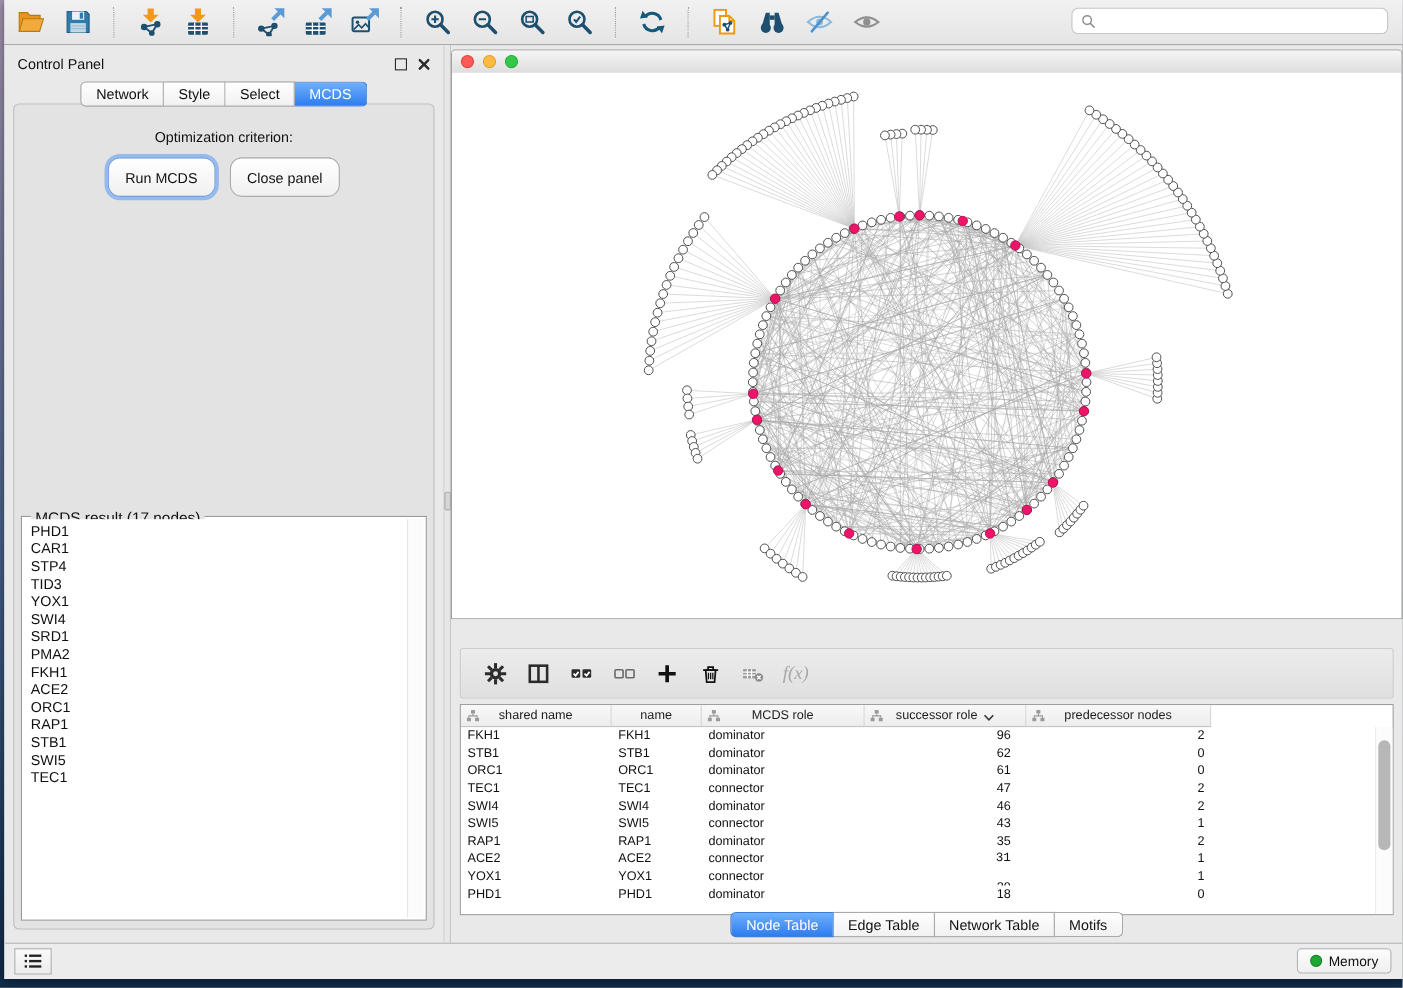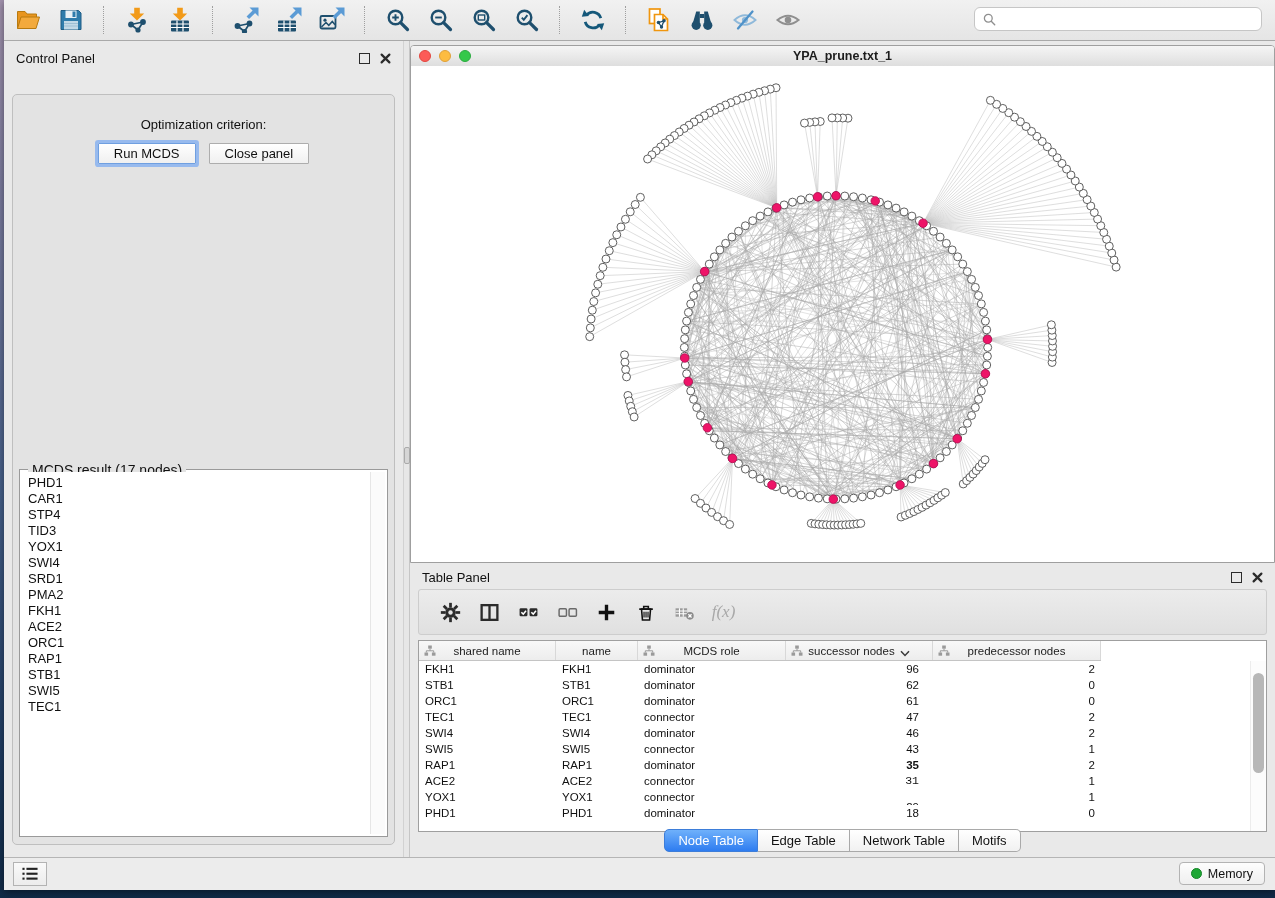--- a/index.html
+++ b/index.html
@@ -40,22 +40,22 @@
   .opt-label{margin-top:22px;text-align:center;font-size:13px;color:#111;}
   .dropdown{margin:9px auto 0;width:312px;height:23px;background:#fff;border:1px solid #b2b2b2;
     border-radius:5px;display:flex;align-items:center;box-shadow:0 1px 1px rgba(0,0,0,.1);box-sizing:border-box;}
   .dd-text{font-size:13px;color:#111;padding-left:9px;flex:1;white-space:nowrap;overflow:hidden;}
   .dd-stepper{width:19px;align-self:stretch;margin:-1px -1px -1px 0;
     background:linear-gradient(#6db0fc,#2e7cf0);border-radius:0 5px 5px 0;
     display:flex;flex-direction:column;align-items:center;justify-content:center;gap:3px;}
   .dd-stepper .up{width:0;height:0;border-left:3.5px solid transparent;border-right:3.5px solid transparent;border-bottom:4.5px solid #fff;}
   .dd-stepper .dn{width:0;height:0;border-left:3.5px solid transparent;border-right:3.5px solid transparent;border-top:4.5px solid #fff;}
   .btn-row{display:flex;justify-content:center;gap:13px;margin-top:11px;}
-  .mac-btn{font:13px "Liberation Sans",sans-serif;height:21px;padding:0 15px;color:#111;
-    background:linear-gradient(#ffffff,#f0f0f0);border:1px solid #adadad;border-radius:1px;}
+  .mac-btn{font:13px "Liberation Sans",sans-serif;height:36px;padding:0 15px;color:#111;
+    background:linear-gradient(#ffffff,#f0f0f0);border:1px solid #adadad;border-radius:11px;}
   .mac-btn.focus{box-shadow:0 0 0 3px rgba(110,165,245,.65);border-color:#6f9fe0;}
   .fieldset{position:absolute;left:6px;right:6px;top:374px;bottom:7px;border:1px solid #9a9a9a;background:#fff;}
   .legend{position:absolute;top:-8px;left:8px;background:#e3e3e3;padding:0 4px;font-size:14px;color:#111;}
   .result-list{position:absolute;top:2px;left:2px;right:17px;bottom:2px;background:#fff;
     overflow:hidden;font-size:13px;line-height:16px;padding:3px 0 0 6px;color:#111;}
   .result-item{height:16px;}
   .list-scroll{position:absolute;top:2px;bottom:2px;right:2px;width:14px;background:#fbfbfb;border-left:1px solid #e6e6e6;}
   
   .vsplit{position:absolute;left:399px;top:0;bottom:0;width:7px;background:#e7e7e7;
     border-left:1px solid #d2d2d2;border-right:1px solid #c6c6c6;box-sizing:border-box;}
@@ -292,20 +292,26 @@
           <span class="panel-title">Control Panel</span>
           <span class="win-btns">
             <span class="float-btn"></span>
             <span class="close-btn">
               <svg viewBox="0 0 11 11">
                 <path d="M1.6 1.6 L9.4 9.4 M9.4 1.6 L1.6 9.4" stroke="#2b2b2b" stroke-width="2.2" stroke-linecap="round"></path>
               </svg>
             </span>
           </span>
         </div>
+        <div class="seg-tabs">
+            <div class="seg-tab">Network</div>
+            <div class="seg-tab">Style</div>
+            <div class="seg-tab">Select</div>
+            <div class="seg-tab selected">MCDS</div>
+          </div>
         <div class="cp-box">
           <div class="opt-label">Optimization criterion:</div>
           <div class="btn-row">
             <button class="mac-btn focus">Run MCDS</button>
             <button class="mac-btn">Close panel</button>
           </div>
           <div class="fieldset">
             <span class="legend">MCDS result (17 nodes)</span>
             <div class="result-list">
                 <div class="result-item">PHD1</div>
@@ -333,21 +339,20 @@
         <div class="grip"></div>
       </div>
 
       <div class="right-side">
 
         <div class="net-window">
           <div class="net-titlebar">
             <span class="tl red"></span>
             <span class="tl yellow"></span>
             <span class="tl green"></span>
-            <span class="net-title">YPA_prune.txt_1</span>
           </div>
           <div class="net-canvas">
               <svg width="100%" height="100%" viewBox="0 0 863 497" preserveAspectRatio="xMidYMid meet">
                 <path d="M556.6 206.0L282.2 230.0M389.9 134.1L572.9 246.9M433.8 433.7L327.3 398.4M298.0 198.5L356.8 146.2M493.2 146.2L515.8 403.9M541.4 184.3L274.0 264.4M552.0 198.5L570.6 325.6M389.9 134.1L433.8 433.7M493.2 146.2L273.3 273.2M273.3 273.2L541.4 379.7M515.8 403.9L275.3 255.6M274.0 299.6L493.2 146.2M274.0 264.4L314.4 177.7M485.2 421.6L564.6 221.8M570.6 238.4L341.5 409.0M273.3 273.2L364.8 421.6M560.8 350.2L442.6 131.0M433.8 433.7L373.0 424.8M381.4 136.4L334.2 403.9M320.7 171.4L303.1 372.8M285.4 221.8L468.6 136.4M577.0 282.0L285.4 221.8M334.2 403.9L274.0 264.4M407.4 433.0L535.6 177.7M468.6 427.6L349.0 413.6M468.6 427.6L515.8 160.1M574.7 255.6L349.0 150.4M274.0 264.4L364.8 142.4M576.0 299.6L279.4 325.6M541.4 379.7L493.2 146.2M433.8 433.7L273.0 282.0M477.0 424.8L274.0 299.6M273.0 282.0L285.4 221.8M373.0 139.2L460.1 134.1M334.2 160.1L334.2 403.9M546.9 372.8L273.0 282.0M416.2 433.7L275.3 308.4M535.6 177.7L535.6 386.3M522.7 398.4L285.4 221.8M407.4 131.0L320.7 171.4M576.7 290.8L416.2 130.3M560.8 350.2L535.6 177.7M407.4 433.0L567.8 334.0M576.0 299.6L364.8 142.4M356.8 146.2L567.8 334.0M298.0 198.5L341.5 155.0M508.5 409.0L373.0 139.2M508.5 155.0L389.9 429.9M576.0 299.6L282.2 230.0M349.0 413.6L298.0 365.5M522.7 165.6L522.7 398.4M282.2 230.0L567.8 334.0M274.0 299.6L574.7 308.4M279.4 238.4L501.0 150.4M308.6 184.3L398.6 431.7M433.8 130.3L425.0 434.0M541.4 379.7L285.4 342.2M468.6 136.4L314.4 386.3M289.2 350.2L416.2 433.7M285.4 342.2L389.9 429.9M460.1 429.9L556.6 206.0M574.7 255.6L275.3 255.6M273.0 282.0L407.4 433.0M349.0 413.6L303.1 191.2M552.0 198.5L576.7 273.2M273.0 282.0L515.8 160.1M277.1 317.1L327.3 398.4M541.4 379.7L273.3 290.8M433.8 130.3L416.2 433.7M468.6 427.6L320.7 171.4M425.0 434.0L529.3 171.4M546.9 372.8L508.5 409.0M282.2 334.0L425.0 434.0M442.6 433.0L515.8 160.1M564.6 342.2L556.6 206.0M327.3 398.4L274.0 299.6M560.8 350.2L327.3 398.4M314.4 386.3L327.3 165.6M334.2 403.9L529.3 171.4M576.7 290.8L416.2 130.3M564.6 342.2L576.7 290.8M493.2 146.2L576.0 264.4M282.2 334.0L416.2 433.7M314.4 386.3L501.0 150.4M416.2 433.7L541.4 379.7M442.6 131.0L273.3 273.2M356.8 146.2L485.2 421.6M298.0 198.5L493.2 417.8M364.8 142.4L493.2 417.8M515.8 160.1L277.1 317.1M364.8 421.6L349.0 150.4M285.4 221.8L570.6 238.4M407.4 433.0L570.6 238.4M541.4 379.7L433.8 130.3M570.6 238.4L277.1 246.9M570.6 238.4L273.3 290.8M529.3 171.4L334.2 403.9M293.4 206.0L341.5 155.0M356.8 417.8L560.8 213.8M303.1 191.2L341.5 409.0M508.5 409.0L468.6 136.4M274.0 264.4L279.4 325.6M416.2 130.3L279.4 325.6M508.5 409.0L308.6 379.7M314.4 177.7L442.6 433.0M285.4 221.8L425.0 130.0M576.7 290.8L285.4 221.8M298.0 198.5L341.5 155.0M546.9 191.2L349.0 150.4M274.0 264.4L560.8 213.8M570.6 238.4L285.4 221.8M381.4 136.4L308.6 184.3M576.0 264.4L282.2 334.0" stroke="#cccccc" stroke-width="0.55" fill="none"></path>
                 <path d="M442.6 131.0L541.4 379.7M556.6 358.0L541.4 184.3M433.8 433.7L576.7 273.2M529.3 171.4L293.4 206.0M314.4 177.7L273.3 273.2M546.9 372.8L277.1 246.9M493.2 146.2L308.6 184.3M567.8 334.0L501.0 413.6M515.8 160.1L273.3 290.8M508.5 409.0L285.4 221.8M308.6 184.3L577.0 282.0M349.0 413.6L275.3 308.4M442.6 433.0L416.2 130.3M327.3 165.6L442.6 433.0M508.5 155.0L373.0 424.8M567.8 334.0L556.6 206.0M515.8 403.9L314.4 386.3M285.4 342.2L308.6 184.3M515.8 403.9L364.8 142.4M468.6 136.4L451.4 431.7M460.1 429.9L373.0 139.2M570.6 325.6L477.0 139.2M289.2 350.2L477.0 139.2M425.0 130.0L515.8 160.1M567.8 334.0L485.2 421.6M564.6 342.2L314.4 386.3M289.2 213.8L468.6 136.4M574.7 308.4L515.8 403.9M285.4 221.8L298.0 365.5M341.5 155.0L567.8 230.0M515.8 403.9L451.4 132.3M515.8 403.9L574.7 255.6M501.0 150.4L349.0 413.6M564.6 221.8L442.6 131.0M289.2 350.2L556.6 206.0M416.2 433.7L567.8 334.0M425.0 130.0L381.4 427.6M493.2 417.8L289.2 213.8M273.3 273.2L381.4 136.4M279.4 325.6L535.6 177.7M349.0 413.6L501.0 413.6M275.3 255.6L541.4 184.3M303.1 191.2L535.6 386.3M407.4 433.0L485.2 421.6M320.7 171.4L273.3 273.2M501.0 150.4L289.2 213.8M442.6 433.0L282.2 334.0M327.3 398.4L570.6 238.4M373.0 139.2L451.4 132.3M314.4 386.3L279.4 238.4M522.7 398.4L460.1 429.9M442.6 131.0L556.6 358.0M425.0 434.0L314.4 177.7M279.4 238.4L425.0 434.0M398.6 431.7L485.2 421.6M279.4 238.4L334.2 403.9M515.8 403.9L576.7 290.8M535.6 177.7L477.0 424.8M468.6 427.6L460.1 134.1M433.8 433.7L327.3 165.6M460.1 429.9L274.0 299.6M576.7 290.8L349.0 150.4M567.8 334.0L277.1 317.1M477.0 139.2L373.0 424.8M341.5 409.0L541.4 184.3M275.3 255.6L541.4 184.3M298.0 365.5L298.0 198.5M341.5 409.0L274.0 299.6M298.0 198.5L273.3 290.8M308.6 379.7L541.4 184.3M564.6 221.8L293.4 358.0M349.0 150.4L416.2 130.3M567.8 334.0L407.4 433.0M442.6 131.0L576.0 299.6M273.3 290.8L327.3 398.4M285.4 342.2L564.6 342.2M282.2 334.0L389.9 429.9M407.4 131.0L407.4 433.0M425.0 130.0L289.2 213.8M564.6 221.8L546.9 372.8M564.6 221.8L529.3 392.6M389.9 134.1L560.8 350.2M365.6 142.1L576.0 264.4M365.6 142.1L535.6 386.3M365.6 142.1L349.0 413.6M365.6 142.1L273.3 290.8M365.6 142.1L541.4 379.7M365.6 142.1L320.7 392.6M365.6 142.1L298.0 198.5M365.6 142.1L303.1 191.2M365.6 142.1L522.7 398.4M365.6 142.1L501.0 150.4M365.6 142.1L274.0 264.4M365.6 142.1L274.0 299.6M365.6 142.1L493.2 146.2M365.6 142.1L407.4 131.0M365.6 142.1L389.9 429.9M406.5 131.1L546.9 191.2M406.5 131.1L529.3 171.4M406.5 131.1L381.4 136.4M406.5 131.1L508.5 409.0M406.5 131.1L574.7 308.4M406.5 131.1L389.9 134.1M406.5 131.1L416.2 433.7M406.5 131.1L485.2 142.4M406.5 131.1L493.2 146.2M406.5 131.1L381.4 136.4M406.5 131.1L468.6 427.6M406.5 131.1L289.2 213.8M406.5 131.1L275.3 308.4M406.5 131.1L273.3 290.8M406.5 131.1L285.4 342.2M425.0 130.0L407.4 131.0M425.0 130.0L398.6 132.3M425.0 130.0L293.4 358.0M425.0 130.0L567.8 230.0M425.0 130.0L576.7 273.2M425.0 130.0L407.4 433.0M425.0 130.0L576.0 299.6M425.0 130.0L277.1 246.9M425.0 130.0L327.3 398.4M425.0 130.0L416.2 130.3M425.0 130.0L468.6 136.4M425.0 130.0L501.0 150.4M425.0 130.0L334.2 403.9M425.0 130.0L298.0 365.5M425.0 130.0L407.4 131.0M512.2 157.5L273.0 282.0M512.2 157.5L293.4 206.0M512.2 157.5L564.6 342.2M512.2 157.5L546.9 191.2M512.2 157.5L320.7 171.4M512.2 157.5L314.4 386.3M512.2 157.5L293.4 206.0M512.2 157.5L356.8 146.2M512.2 157.5L407.4 131.0M512.2 157.5L541.4 184.3M512.2 157.5L522.7 398.4M512.2 157.5L285.4 221.8M512.2 157.5L349.0 413.6M512.2 157.5L433.8 130.3M512.2 157.5L433.8 433.7M576.8 274.0L314.4 177.7M576.8 274.0L468.6 136.4M576.8 274.0L275.3 255.6M576.8 274.0L451.4 431.7M576.8 274.0L308.6 379.7M576.8 274.0L289.2 213.8M576.8 274.0L308.6 379.7M576.8 274.0L398.6 431.7M576.8 274.0L508.5 155.0M576.8 274.0L289.2 350.2M576.8 274.0L577.0 282.0M576.8 274.0L349.0 150.4M576.8 274.0L508.5 409.0M576.8 274.0L373.0 424.8M576.8 274.0L515.8 160.1M293.4 206.0L274.0 299.6M293.4 206.0L576.7 290.8M293.4 206.0L576.7 290.8M293.4 206.0L451.4 431.7M293.4 206.0L398.6 431.7M293.4 206.0L320.7 171.4M293.4 206.0L356.8 146.2M293.4 206.0L279.4 238.4M293.4 206.0L416.2 130.3M293.4 206.0L373.0 424.8M293.4 206.0L541.4 184.3M293.4 206.0L552.0 198.5M293.4 206.0L451.4 132.3M293.4 206.0L442.6 131.0M293.4 206.0L407.4 433.0M273.4 292.6L576.0 299.6M273.4 292.6L515.8 403.9M273.4 292.6L546.9 372.8M273.4 292.6L442.6 433.0M273.4 292.6L273.3 290.8M273.4 292.6L485.2 421.6M273.4 292.6L293.4 358.0M273.4 292.6L572.9 317.1M273.4 292.6L576.7 290.8M273.4 292.6L303.1 191.2M273.4 292.6L556.6 206.0M273.4 292.6L515.8 160.1M273.4 292.6L285.4 342.2M273.4 292.6L308.6 379.7M273.4 292.6L556.6 206.0M276.9 316.2L564.6 342.2M276.9 316.2L308.6 184.3M276.9 316.2L556.6 358.0M276.9 316.2L515.8 403.9M276.9 316.2L273.0 282.0M276.9 316.2L485.2 142.4M276.9 316.2L477.0 139.2M276.9 316.2L541.4 184.3M276.9 316.2L298.0 198.5M276.9 316.2L349.0 150.4M276.9 316.2L541.4 184.3M276.9 316.2L556.6 206.0M276.9 316.2L552.0 365.5M276.9 316.2L577.0 282.0M276.9 316.2L564.6 342.2M321.3 393.2L576.0 264.4M321.3 393.2L508.5 155.0M321.3 393.2L303.1 372.8M321.3 393.2L493.2 417.8M321.3 393.2L451.4 431.7M321.3 393.2L293.4 206.0M321.3 393.2L425.0 130.0M321.3 393.2L477.0 139.2M321.3 393.2L314.4 177.7M321.3 393.2L485.2 421.6M321.3 393.2L501.0 413.6M321.3 393.2L442.6 131.0M321.3 393.2L501.0 413.6M321.3 393.2L564.6 342.2M321.3 393.2L576.0 264.4M422.3 434.0L552.0 198.5M422.3 434.0L485.2 142.4M422.3 434.0L285.4 221.8M422.3 434.0L493.2 146.2M422.3 434.0L298.0 365.5M422.3 434.0L275.3 308.4M422.3 434.0L433.8 433.7M422.3 434.0L277.1 317.1M422.3 434.0L308.6 379.7M422.3 434.0L279.4 325.6M422.3 434.0L477.0 424.8M422.3 434.0L282.2 230.0M422.3 434.0L282.2 230.0M422.3 434.0L273.3 290.8M422.3 434.0L327.3 165.6M489.2 419.8L564.6 342.2M489.2 419.8L485.2 142.4M489.2 419.8L570.6 238.4M489.2 419.8L308.6 379.7M489.2 419.8L576.7 290.8M489.2 419.8L289.2 350.2M489.2 419.8L407.4 131.0M489.2 419.8L501.0 150.4M489.2 419.8L451.4 132.3M489.2 419.8L425.0 434.0M489.2 419.8L349.0 413.6M489.2 419.8L493.2 146.2M489.2 419.8L334.2 160.1M489.2 419.8L285.4 342.2M489.2 419.8L373.0 139.2M546.4 373.5L442.6 131.0M546.4 373.5L298.0 365.5M546.4 373.5L275.3 308.4M546.4 373.5L501.0 150.4M546.4 373.5L275.3 255.6M546.4 373.5L298.0 365.5M546.4 373.5L451.4 132.3M546.4 373.5L556.6 206.0M546.4 373.5L477.0 139.2M546.4 373.5L320.7 171.4M546.4 373.5L552.0 365.5M546.4 373.5L460.1 429.9M546.4 373.5L433.8 433.7M546.4 373.5L501.0 150.4M546.4 373.5L275.3 255.6M464.3 135.2L468.6 136.4M464.3 135.2L273.3 273.2M464.3 135.2L556.6 358.0M464.3 135.2L285.4 221.8M464.3 135.2L546.9 191.2M464.3 135.2L501.0 150.4M464.3 135.2L334.2 160.1M464.3 135.2L468.6 136.4M464.3 135.2L564.6 221.8M464.3 135.2L477.0 139.2M464.3 135.2L576.0 264.4M464.3 135.2L529.3 171.4M464.3 135.2L508.5 409.0M464.3 135.2L522.7 165.6M464.3 135.2L552.0 365.5M296.1 362.5L389.9 134.1M296.1 362.5L552.0 198.5M296.1 362.5L529.3 392.6M296.1 362.5L389.9 134.1M296.1 362.5L541.4 379.7M296.1 362.5L303.1 372.8M296.1 362.5L552.0 365.5M296.1 362.5L501.0 150.4M296.1 362.5L282.2 334.0M296.1 362.5L298.0 198.5M296.1 362.5L356.8 417.8M296.1 362.5L320.7 392.6M296.1 362.5L442.6 131.0M296.1 362.5L570.6 238.4M296.1 362.5L293.4 358.0M360.8 419.8L567.8 334.0M360.8 419.8L303.1 191.2M360.8 419.8L277.1 246.9M360.8 419.8L314.4 177.7M360.8 419.8L535.6 177.7M360.8 419.8L282.2 334.0M360.8 419.8L451.4 132.3M360.8 419.8L468.6 136.4M360.8 419.8L485.2 142.4M360.8 419.8L485.2 421.6M360.8 419.8L293.4 358.0M360.8 419.8L546.9 372.8M360.8 419.8L398.6 132.3M360.8 419.8L373.0 139.2M360.8 419.8L282.2 334.0M522.7 398.4L289.2 350.2M522.7 398.4L529.3 392.6M522.7 398.4L341.5 155.0M522.7 398.4L285.4 221.8M522.7 398.4L275.3 308.4M522.7 398.4L398.6 431.7M522.7 398.4L356.8 146.2M522.7 398.4L556.6 206.0M522.7 398.4L501.0 150.4M522.7 398.4L274.0 264.4M522.7 398.4L468.6 136.4M522.7 398.4L273.0 282.0M522.7 398.4L468.6 427.6M522.7 398.4L468.6 136.4M522.7 398.4L493.2 146.2M574.7 308.4L273.3 290.8M574.7 308.4L373.0 139.2M574.7 308.4L576.0 264.4M574.7 308.4L285.4 221.8M574.7 308.4L576.0 299.6M574.7 308.4L320.7 171.4M574.7 308.4L308.6 184.3M574.7 308.4L274.0 264.4M574.7 308.4L493.2 146.2M574.7 308.4L334.2 403.9M574.7 308.4L433.8 433.7M574.7 308.4L560.8 350.2M574.7 308.4L274.0 299.6M574.7 308.4L416.2 433.7M574.7 308.4L407.4 433.0" stroke="#a9a9a9" stroke-width="0.6" fill="none" opacity="0.8"></path>
                 <path d="M365.6 142.1L364.9 21.8M365.6 142.1L359.1 23.2M365.6 142.1L353.4 24.8M365.6 142.1L347.7 26.4M365.6 142.1L342.0 28.2M365.6 142.1L336.3 30.2M365.6 142.1L330.7 32.2M365.6 142.1L325.2 34.4M365.6 142.1L319.6 36.7M365.6 142.1L314.2 39.1M365.6 142.1L308.8 41.6M365.6 142.1L303.5 44.3M365.6 142.1L298.2 47.0M365.6 142.1L293.0 49.9M365.6 142.1L287.8 52.9M365.6 142.1L282.7 56.1M365.6 142.1L277.7 59.3M365.6 142.1L272.8 62.6M365.6 142.1L267.9 66.1M365.6 142.1L263.1 69.7M365.6 142.1L258.4 73.3M365.6 142.1L253.8 77.1M365.6 142.1L249.3 81.0M365.6 142.1L244.8 85.0M365.6 142.1L240.5 89.0M365.6 142.1L236.2 93.2M406.5 131.1L409.2 55.6M406.5 131.1L403.9 56.0M406.5 131.1L398.6 56.5M406.5 131.1L393.4 57.2M425.0 130.0L437.0 52.3M425.0 130.0L431.7 52.1M425.0 130.0L426.3 52.0M425.0 130.0L421.0 52.0M512.2 157.5L705.7 201.5M512.2 157.5L703.6 194.4M512.2 157.5L701.3 187.4M512.2 157.5L698.8 180.5M512.2 157.5L696.1 173.6M512.2 157.5L693.3 166.8M512.2 157.5L690.3 160.0M512.2 157.5L687.1 153.4M512.2 157.5L683.8 146.8M512.2 157.5L680.3 140.3M512.2 157.5L676.6 133.9M512.2 157.5L672.8 127.6M512.2 157.5L668.8 121.3M512.2 157.5L664.7 115.2M512.2 157.5L660.4 109.2M512.2 157.5L656.0 103.3M512.2 157.5L651.4 97.6M512.2 157.5L646.6 91.9M512.2 157.5L641.8 86.4M512.2 157.5L636.7 80.9M512.2 157.5L631.6 75.6M512.2 157.5L626.3 70.5M512.2 157.5L620.9 65.5M512.2 157.5L615.4 60.6M512.2 157.5L609.7 55.8M512.2 157.5L603.9 51.3M512.2 157.5L598.1 46.8M512.2 157.5L592.1 42.5M512.2 157.5L585.9 38.4M512.2 157.5L579.7 34.4M576.8 274.0L641.5 297.1M576.8 274.0L641.8 291.7M576.8 274.0L642.0 286.3M576.8 274.0L642.0 280.9M576.8 274.0L641.9 275.5M576.8 274.0L641.7 270.1M576.8 274.0L641.3 264.7M576.8 274.0L640.8 259.3M293.4 206.0L229.0 131.6M293.4 206.0L223.8 138.8M293.4 206.0L218.8 146.1M293.4 206.0L214.0 153.6M293.4 206.0L209.5 161.3M293.4 206.0L205.3 169.1M293.4 206.0L201.4 177.0M293.4 206.0L197.8 185.1M293.4 206.0L194.5 193.4M293.4 206.0L191.4 201.7M293.4 206.0L188.7 210.1M293.4 206.0L186.3 218.7M293.4 206.0L184.1 227.3M293.4 206.0L182.3 236.0M293.4 206.0L180.8 244.7M293.4 206.0L179.6 253.5M293.4 206.0L178.8 262.4M293.4 206.0L178.2 271.2M273.4 292.6L213.1 289.4M273.4 292.6L213.5 296.8M273.4 292.6L214.2 304.2M273.4 292.6L215.1 311.5M276.9 316.2L216.5 330.1M276.9 316.2L217.8 335.6M276.9 316.2L219.3 341.0M276.9 316.2L220.9 346.4M276.9 316.2L222.7 351.7M321.3 393.2L283.8 433.4M321.3 393.2L289.2 438.2M321.3 393.2L294.7 442.9M321.3 393.2L300.4 447.3M321.3 393.2L306.3 451.6M321.3 393.2L312.3 455.6M321.3 393.2L318.4 459.4M422.3 434.0L400.2 458.3M422.3 434.0L404.0 458.8M422.3 434.0L407.8 459.2M422.3 434.0L411.6 459.5M422.3 434.0L415.4 459.7M422.3 434.0L419.3 459.9M422.3 434.0L423.1 460.0M422.3 434.0L426.9 460.0M422.3 434.0L430.7 459.9M422.3 434.0L434.6 459.7M422.3 434.0L438.4 459.5M422.3 434.0L442.2 459.2M422.3 434.0L446.0 458.8M422.3 434.0L449.8 458.3M489.2 419.8L490.2 451.9M489.2 419.8L494.5 450.2M489.2 419.8L498.8 448.4M489.2 419.8L503.0 446.5M489.2 419.8L507.1 444.4M489.2 419.8L511.2 442.3M489.2 419.8L515.2 440.0M489.2 419.8L519.2 437.7M489.2 419.8L523.2 435.3M489.2 419.8L527.0 432.7M489.2 419.8L530.8 430.1M489.2 419.8L534.5 427.4M546.4 373.5L552.5 418.8M546.4 373.5L555.9 415.5M546.4 373.5L559.2 412.2M546.4 373.5L562.4 408.9M546.4 373.5L565.5 405.4M546.4 373.5L568.5 401.8M546.4 373.5L571.5 398.2M546.4 373.5L574.3 394.5" stroke="#c3c3c3" stroke-width="0.55" fill="none"></path>
                 <circle cx="577.0" cy="282.0" r="4" fill="#ffffff" stroke="#4d4d4d" stroke-width="0.9"></circle>
                 <circle cx="576.7" cy="273.2" r="4" fill="#ffffff" stroke="#4d4d4d" stroke-width="0.9"></circle>
                 <circle cx="576.0" cy="264.4" r="4" fill="#ffffff" stroke="#4d4d4d" stroke-width="0.9"></circle>
                 <circle cx="574.7" cy="255.6" r="4" fill="#ffffff" stroke="#4d4d4d" stroke-width="0.9"></circle>
@@ -610,31 +615,20 @@
                 <circle cx="464.3" cy="135.2" r="4.3" fill="#ee1468" stroke="#b30a50" stroke-width="0.8"></circle>
                 <circle cx="296.1" cy="362.5" r="4.3" fill="#ee1468" stroke="#b30a50" stroke-width="0.8"></circle>
                 <circle cx="360.8" cy="419.8" r="4.3" fill="#ee1468" stroke="#b30a50" stroke-width="0.8"></circle>
                 <circle cx="522.7" cy="398.4" r="4.3" fill="#ee1468" stroke="#b30a50" stroke-width="0.8"></circle>
                 <circle cx="574.7" cy="308.4" r="4.3" fill="#ee1468" stroke="#b30a50" stroke-width="0.8"></circle>
               </svg>
             </div>
         </div>
 
         <div class="table-panel">
-          <div class="tp-header">
-            <span class="panel-title">Table Panel</span>
-            <span class="win-btns">
-              <span class="float-btn"></span>
-              <span class="close-btn">
-                <svg viewBox="0 0 11 11">
-                  <path d="M1.6 1.6 L9.4 9.4 M9.4 1.6 L1.6 9.4" stroke="#2b2b2b" stroke-width="2.2" stroke-linecap="round"></path>
-                </svg>
-              </span>
-            </span>
-          </div>
           <div class="tp-toolbar">
               <div class="tp-btn">
                 <svg viewBox="0 0 20 20">
                   <g fill="#2b2b2b">
                     <circle cx="10" cy="10" r="5"></circle>
                     <rect x="8.7" y="0.8" width="2.6" height="4.4"></rect>
                     <rect x="8.7" y="14.8" width="2.6" height="4.4"></rect>
                     <rect x="0.8" y="8.7" width="4.4" height="2.6"></rect>
                     <rect x="14.8" y="8.7" width="4.4" height="2.6"></rect>
                     <rect x="8.7" y="0.8" width="2.6" height="4.4" transform="rotate(45 10 10)"></rect>
@@ -727,21 +721,21 @@
                 </div>
                 <div class="t-h-cell" style="width: 147px;">
                   <span class="tree"><svg viewBox="0 0 12 12">
                       <g fill="#9a9a9a">
                         <rect x="4.2" y="0.5" width="3.6" height="3.2"></rect>
                         <rect x="0.5" y="7.5" width="3.6" height="3.2"></rect>
                         <rect x="7.9" y="7.5" width="3.6" height="3.2"></rect>
                       </g>
                       <path d="M6 3.7 v2.1 M2.3 7.5 V5.8 h7.4 v1.7" stroke="#9a9a9a" fill="none" stroke-width="1"></path>
                     </svg></span>
-                  <span>successor nodes</span>
+                  <span>successor role</span>
                   <span class="sort"><svg viewBox="0 0 10 7">
                       <path d="M1 1.2 l4 4.2 4 -4.2" stroke="#3a3a3a" stroke-width="1.5" fill="none"></path>
                     </svg></span>
                 </div>
                 <div class="t-h-cell" style="width: 168px;">
                   <span class="tree"><svg viewBox="0 0 12 12">
                       <g fill="#9a9a9a">
                         <rect x="4.2" y="0.5" width="3.6" height="3.2"></rect>
                         <rect x="0.5" y="7.5" width="3.6" height="3.2"></rect>
                         <rect x="7.9" y="7.5" width="3.6" height="3.2"></rect>
@@ -791,21 +785,21 @@
                   <div class="t-cell" style="width: 137px;">SWI5</div>
                   <div class="t-cell" style="width: 82px;">SWI5</div>
                   <div class="t-cell" style="width: 148px;">connector</div>
                   <div class="t-cell num" style="width: 147px; padding-right: 14px;">43</div>
                   <div class="t-cell num" style="width: 168px;">1</div>
                 </div>
                 <div class="t-row">
                   <div class="t-cell" style="width: 137px;">RAP1</div>
                   <div class="t-cell" style="width: 82px;">RAP1</div>
                   <div class="t-cell" style="width: 148px;">dominator</div>
-                  <div class="t-cell num" style="width: 147px; padding-right: 14px; font-weight: bold;">35</div>
+                  <div class="t-cell num" style="width: 147px; padding-right: 14px;">35</div>
                   <div class="t-cell num" style="width: 168px;">2</div>
                 </div>
                 <div class="t-row">
                   <div class="t-cell" style="width: 137px;">ACE2</div>
                   <div class="t-cell" style="width: 82px;">ACE2</div>
                   <div class="t-cell" style="width: 148px;">connector</div>
                   <div class="t-cell num" style="width: 147px; padding-right: 14px; font-family: Liberation Mono, monospace;">31</div>
                   <div class="t-cell num" style="width: 168px;">1</div>
                 </div>
                 <div class="t-row">

